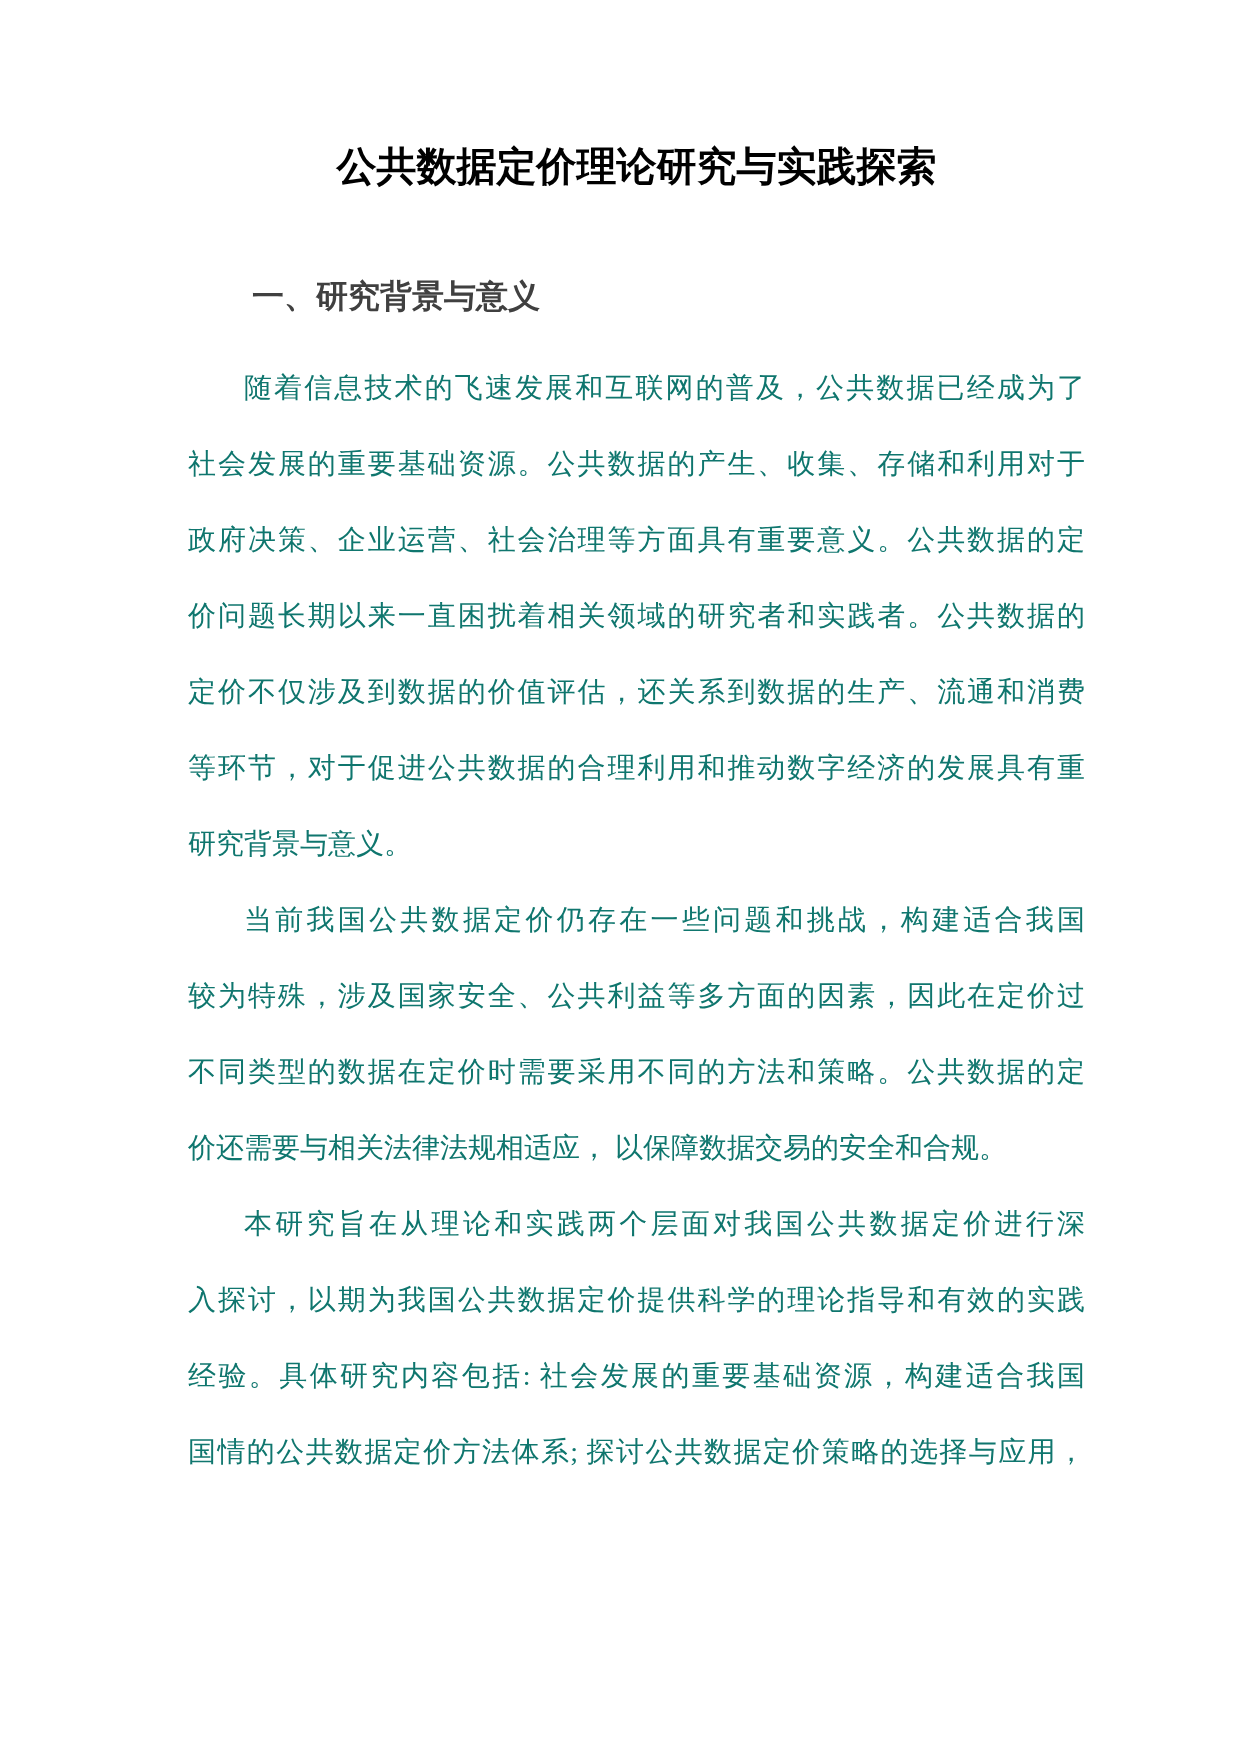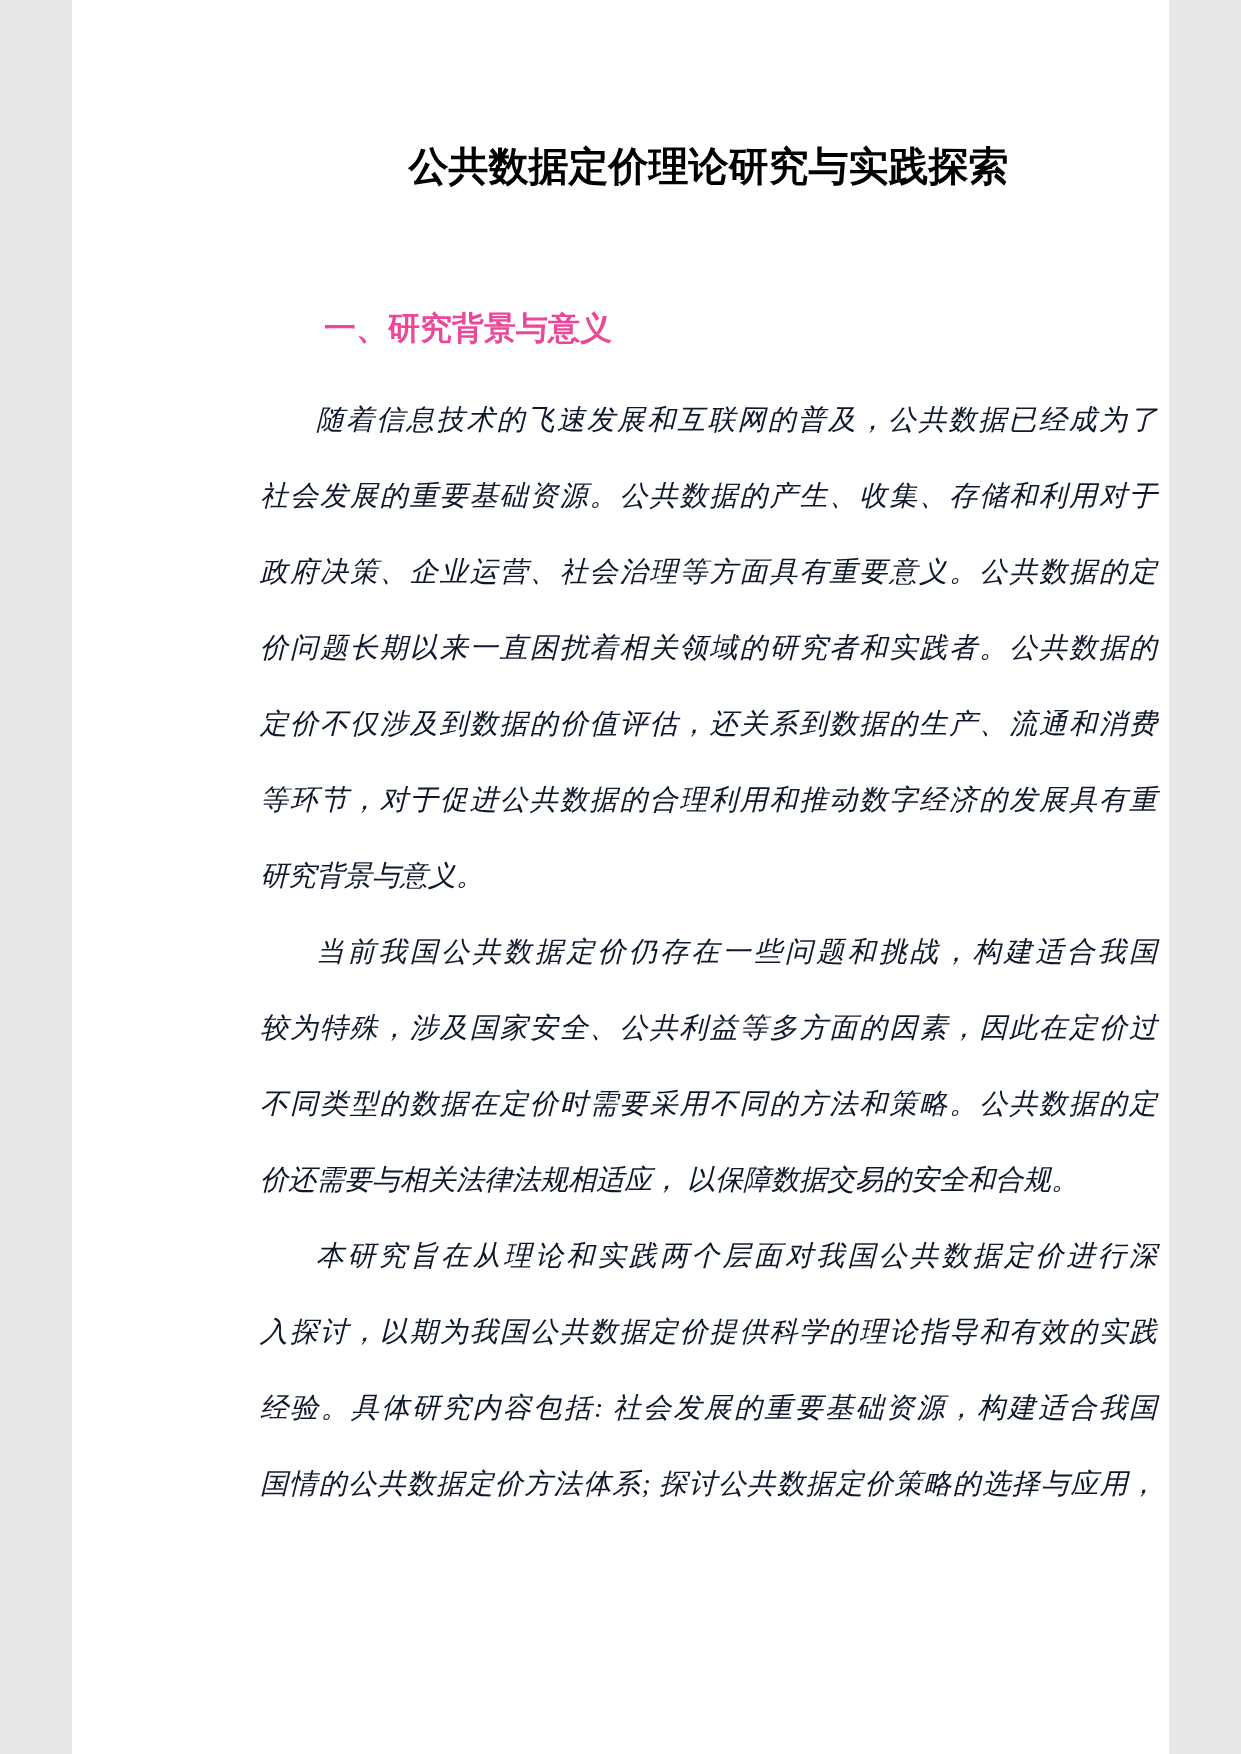--- a/index.html
+++ b/index.html
@@ -1,20 +1,20 @@
 <!DOCTYPE html>
 <html><head>
 <meta charset="utf-8">
 <style>
   * { margin: 0; padding: 0; box-sizing: border-box; }
   html, body { background: #e8e8e8; }
 
   .page {
     position: relative;
-    width: 1097px;
+    width: 1241px;
     height: 1754px;
     margin: 0 auto;
     background: #ffffff;
     color: #000000;
     overflow: hidden;
     font-family: "Liberation Serif", serif;
   }
 
   .content {
     position: absolute;
@@ -28,35 +28,34 @@
     font-family: "Liberation Sans", sans-serif;
     font-weight: bold;
     font-size: 40px;
     line-height: 48px;
     text-align: center;
     letter-spacing: 0px;
     color: #000000;
   }
 
   .section-heading {
-    margin-top: 118px;
+    margin-top: 86px;
     font-family: "Liberation Sans", sans-serif;
     font-weight: bold;
     font-size: 32px;
     line-height: 40px;
     text-indent: 64px;
-    color: #ec4899;
+    color: #404040;
   }
 
   .body-text {
     margin-top: 34px;
     font-size: 28px;
     line-height: 76px;
-    color: #0f172a;
-    font-style: italic;
+    color: #0f766e;
   }
 
   .tline {
     text-align: justify;
     text-align-last: justify;
     
     text-justify: inter-character;
   }
 
   .tline.first { text-indent: 2em; }

